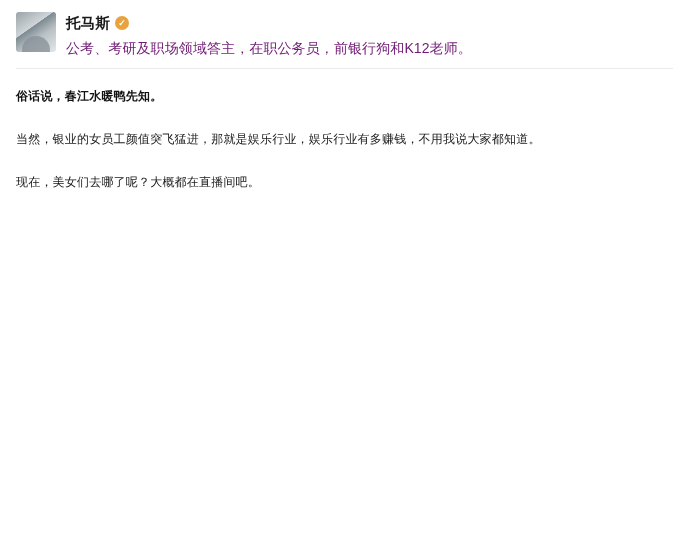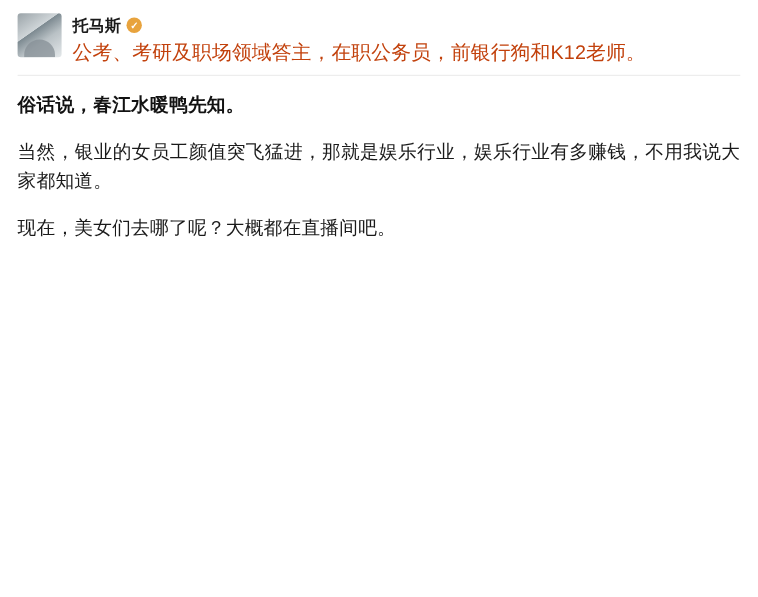--- a/index.html
+++ b/index.html
@@ -71,22 +71,22 @@
     background: #e8a33d;
     color: #fff;
     font-size: 9px;
     line-height: 14px;
     text-align: center;
     font-weight: bold;
     display: inline-block;
   }
   .author-bio {
     margin-top: 6px;
-    font-size: 18px;
-    color: #c2410c;
+    font-size: 14px;
+    color: #701a75;
     line-height: 18px;
     letter-spacing: .1px;
   }
 
   
   .divider {
     border: 0;
     border-top: 1px solid #ebebeb;
     margin: 11px 0 0 0;
   }
@@ -98,21 +98,21 @@
     margin-top: 10px;
     letter-spacing: .2px;
   }
 
   
   .content {
     margin-top: 14px;
   }
   p.para {
     margin: 0 0 17px 0;
-    font-size: 17px;
+    font-size: 12px;
     line-height: 26px;
     color: #1a1a1a;
     letter-spacing: .2px;
     text-align: justify;
   }
   p.para.bold {
     font-weight: bold;
     color: #121212;
   }
   p.para.last {

